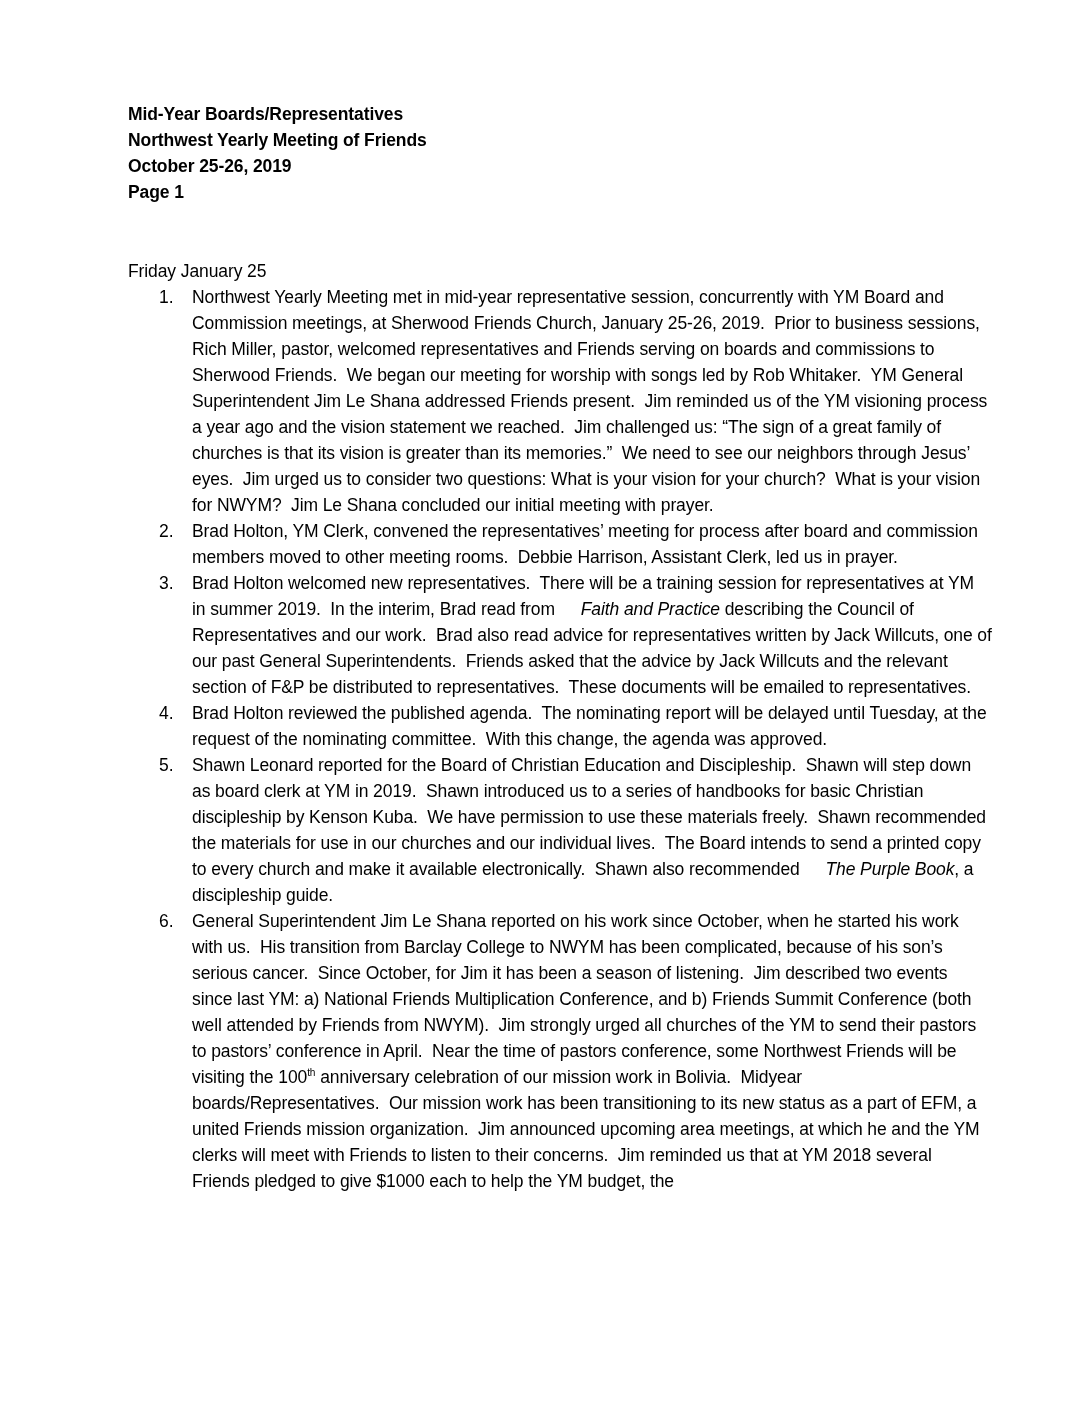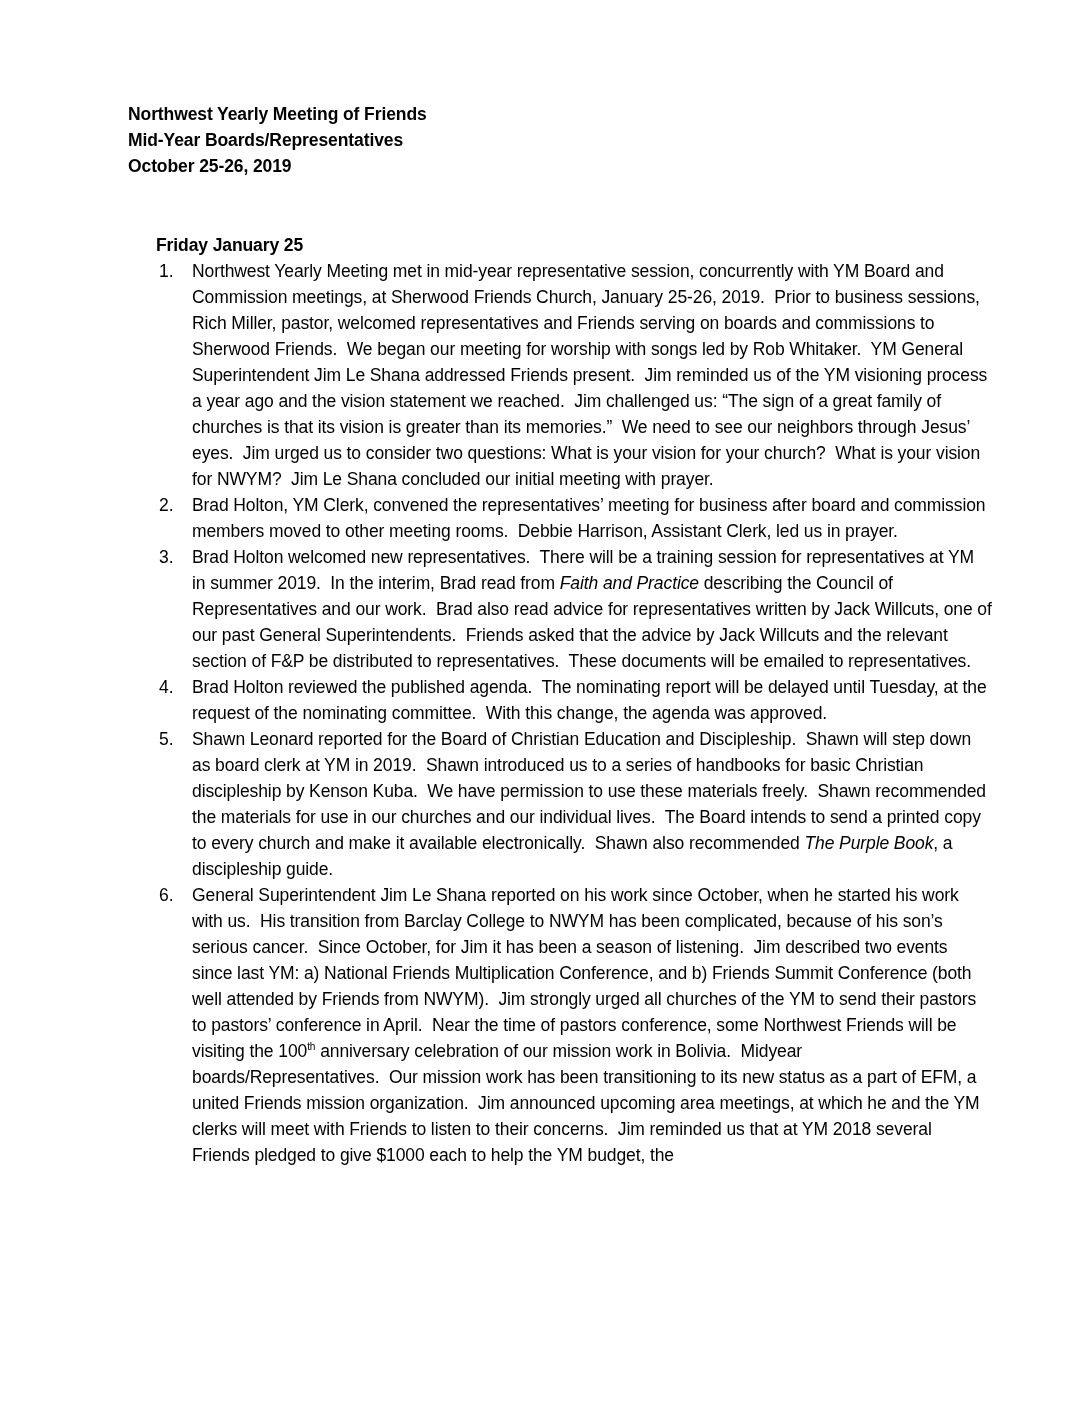--- a/index.html
+++ b/index.html
@@ -21,64 +21,64 @@
     color: #000000;
   }
   .doc-header .hline {
     font-weight: 700;
     white-space: pre-wrap;
   }
   .gap {
     height: 53px;
   }
   .section-heading {
-    font-weight: 700;
+    font-weight: 400;
     white-space: pre-wrap;
-    margin-left: 28px;
   }
   ol.minutes-list {
     list-style: none;
     margin: 0;
     padding: 0;
   }
   ol.minutes-list > li {
     position: relative;
     padding-left: 64px;
   }
   ol.minutes-list .num {
     position: absolute;
     left: 31px;
     top: 0;
   }
   ol.minutes-list .text {
     white-space: pre-wrap;
   }
-  .seg-i { font-style: italic; }
+  .seg-i { font-style: italic; margin-left: 21px; }
   .seg-b { font-weight: 400; }
   .seg-sup {
     vertical-align: super;
     font-size: 0.58em;
     line-height: 0;
   }
 </style>
 </head>
 <body>
 
 <div class="page">
   <div class="doc-header">
+    <div class="hline">Mid-Year Boards/Representatives</div>
     <div class="hline">Northwest Yearly Meeting of Friends</div>
-    <div class="hline">Mid-Year Boards/Representatives</div>
     <div class="hline">October 25-26, 2019</div>
+    <div class="hline">Page 1</div>
   </div>
 
   <div class="gap"></div>
 
   <div class="section-heading">Friday January 25</div>
 
   <ol class="minutes-list">
       <li><span class="num">1.</span><span class="text"><span>Northwest Yearly Meeting met in mid-year representative session, concurrently with YM Board and Commission meetings, at Sherwood Friends Church, January 25-26, 2019.  Prior to business sessions, Rich Miller, pastor, welcomed representatives and Friends serving on boards and commissions to Sherwood Friends.  We began our meeting for worship with songs led by Rob Whitaker.  YM General Superintendent Jim Le Shana addressed Friends present.  Jim reminded us of the YM visioning process a year ago and the vision statement we reached.  Jim challenged us: “The sign of a great family of churches is that its vision is greater than its memories.”  We need to see our neighbors through Jesus’ eyes.  Jim urged us to consider two questions: What is your vision for your church?  What is your vision for NWYM?  Jim Le Shana concluded our initial meeting with prayer.</span></span></li>
-      <li><span class="num">2.</span><span class="text"><span>Brad Holton, YM Clerk, convened the representatives’ meeting for business after board and commission members moved to other meeting rooms.  Debbie Harrison, Assistant Clerk, led us in prayer.</span></span></li>
+      <li><span class="num">2.</span><span class="text"><span>Brad Holton, YM Clerk, convened the representatives’ meeting for process after board and commission members moved to other meeting rooms.  Debbie Harrison, Assistant Clerk, led us in prayer.</span></span></li>
       <li><span class="num">3.</span><span class="text"><span>Brad Holton welcomed new representatives.  There will be a training session for representatives at YM in summer 2019.  In the interim, Brad read from </span><span class="seg-i">Faith and Practice</span><span> describing the Council of Representatives and our work.  Brad also read advice for representatives written by Jack Willcuts, one of our past General Superintendents.  Friends asked that the advice by Jack Willcuts and the relevant section of F&amp;P be distributed to representatives.  These documents will be emailed to representatives.</span></span></li>
       <li><span class="num">4.</span><span class="text"><span>Brad Holton reviewed the published agenda.  The nominating report will be delayed until Tuesday, at the request of the nominating committee.  With this change, the agenda was </span><span class="seg-b">approved</span><span>.</span></span></li>
       <li><span class="num">5.</span><span class="text"><span>Shawn Leonard reported for the Board of Christian Education and Discipleship.  Shawn will step down as board clerk at YM in 2019.  Shawn introduced us to a series of handbooks for basic Christian discipleship by Kenson Kuba.  We have permission to use these materials freely.  Shawn recommended the materials for use in our churches and our individual lives.  The Board intends to send a printed copy to every church and make it available electronically.  Shawn also recommended </span><span class="seg-i">The Purple Book</span><span>, a discipleship guide.</span></span></li>
       <li><span class="num">6.</span><span class="text"><span>General Superintendent Jim Le Shana reported on his work since October, when he started his work with us.  His transition from Barclay College to NWYM has been complicated, because of his son’s serious cancer.  Since October, for Jim it has been a season of listening.  Jim described two events since last YM: a) National Friends Multiplication Conference, and b) Friends Summit Conference (both well attended by Friends from NWYM).  Jim strongly urged all churches of the YM to send their pastors to pastors’ conference in April.  Near the time of pastors conference, some Northwest Friends will be visiting the 100</span><span class="seg-sup">th</span><span> anniversary celebration of our mission work in Bolivia.  Midyear boards/Representatives.  Our mission work has been transitioning to its new status as a part of EFM, a united Friends mission organization.  Jim announced upcoming area meetings, at which he and the YM clerks will meet with Friends to listen to their concerns.  Jim reminded us that at YM 2018 several Friends pledged to give $1000 each to help the YM budget, the</span></span></li>
     </ol>
 </div>
 
 </body></html>

